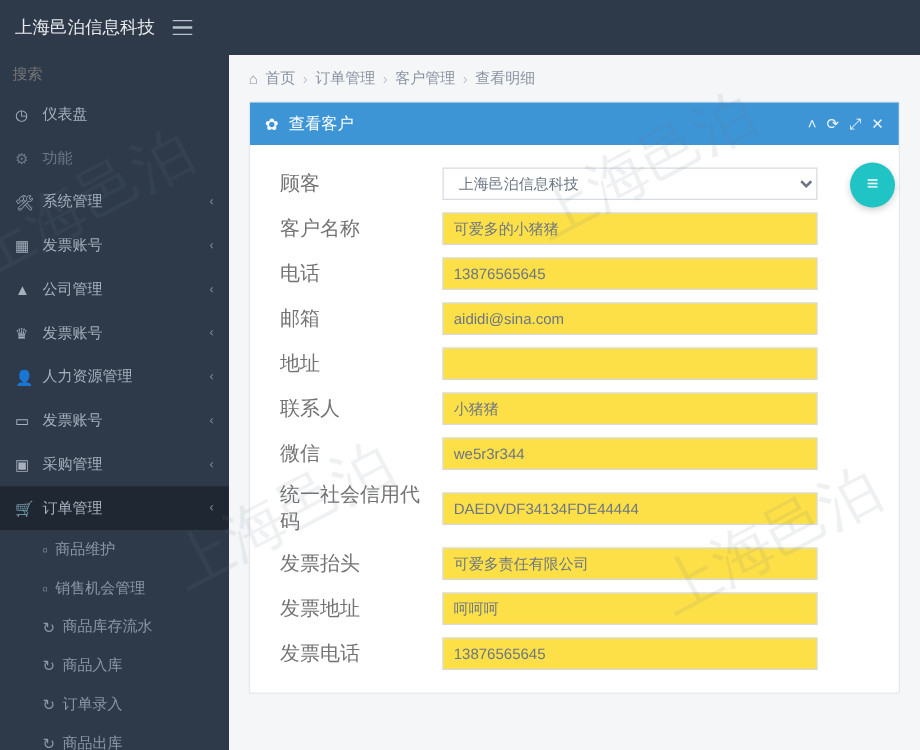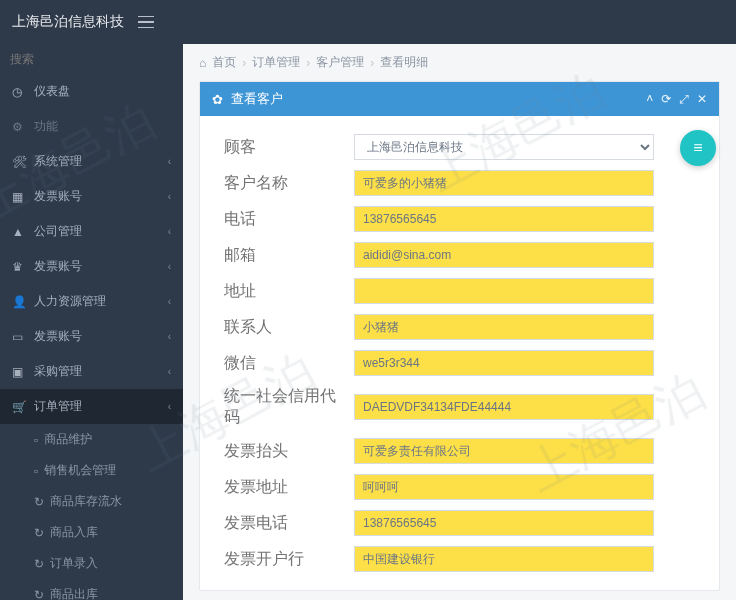--- a/index.html
+++ b/index.html
@@ -219,24 +219,20 @@
             <div class="ctrl"><input type="text" value="可爱多责任有限公司" style=""></div>
           </div>
         <div class="row">
             <label>发票地址</label>
             <div class="ctrl"><input type="text" value="呵呵呵" style=""></div>
           </div>
         <div class="row">
             <label>发票电话</label>
             <div class="ctrl"><input type="text" value="13876565645" style=""></div>
           </div>
-        <div class="row">
-            <label>发票开户行</label>
-            <div class="ctrl"><input type="text" value="中国建设银行" style=""></div>
-          </div>
       </div>
 
     </div>
   </div>
 </div>
 
 <div class="fab">≡</div>
 
 <div class="wm wm1">上海邑泊</div>
 <div class="wm wm2">上海邑泊</div>

